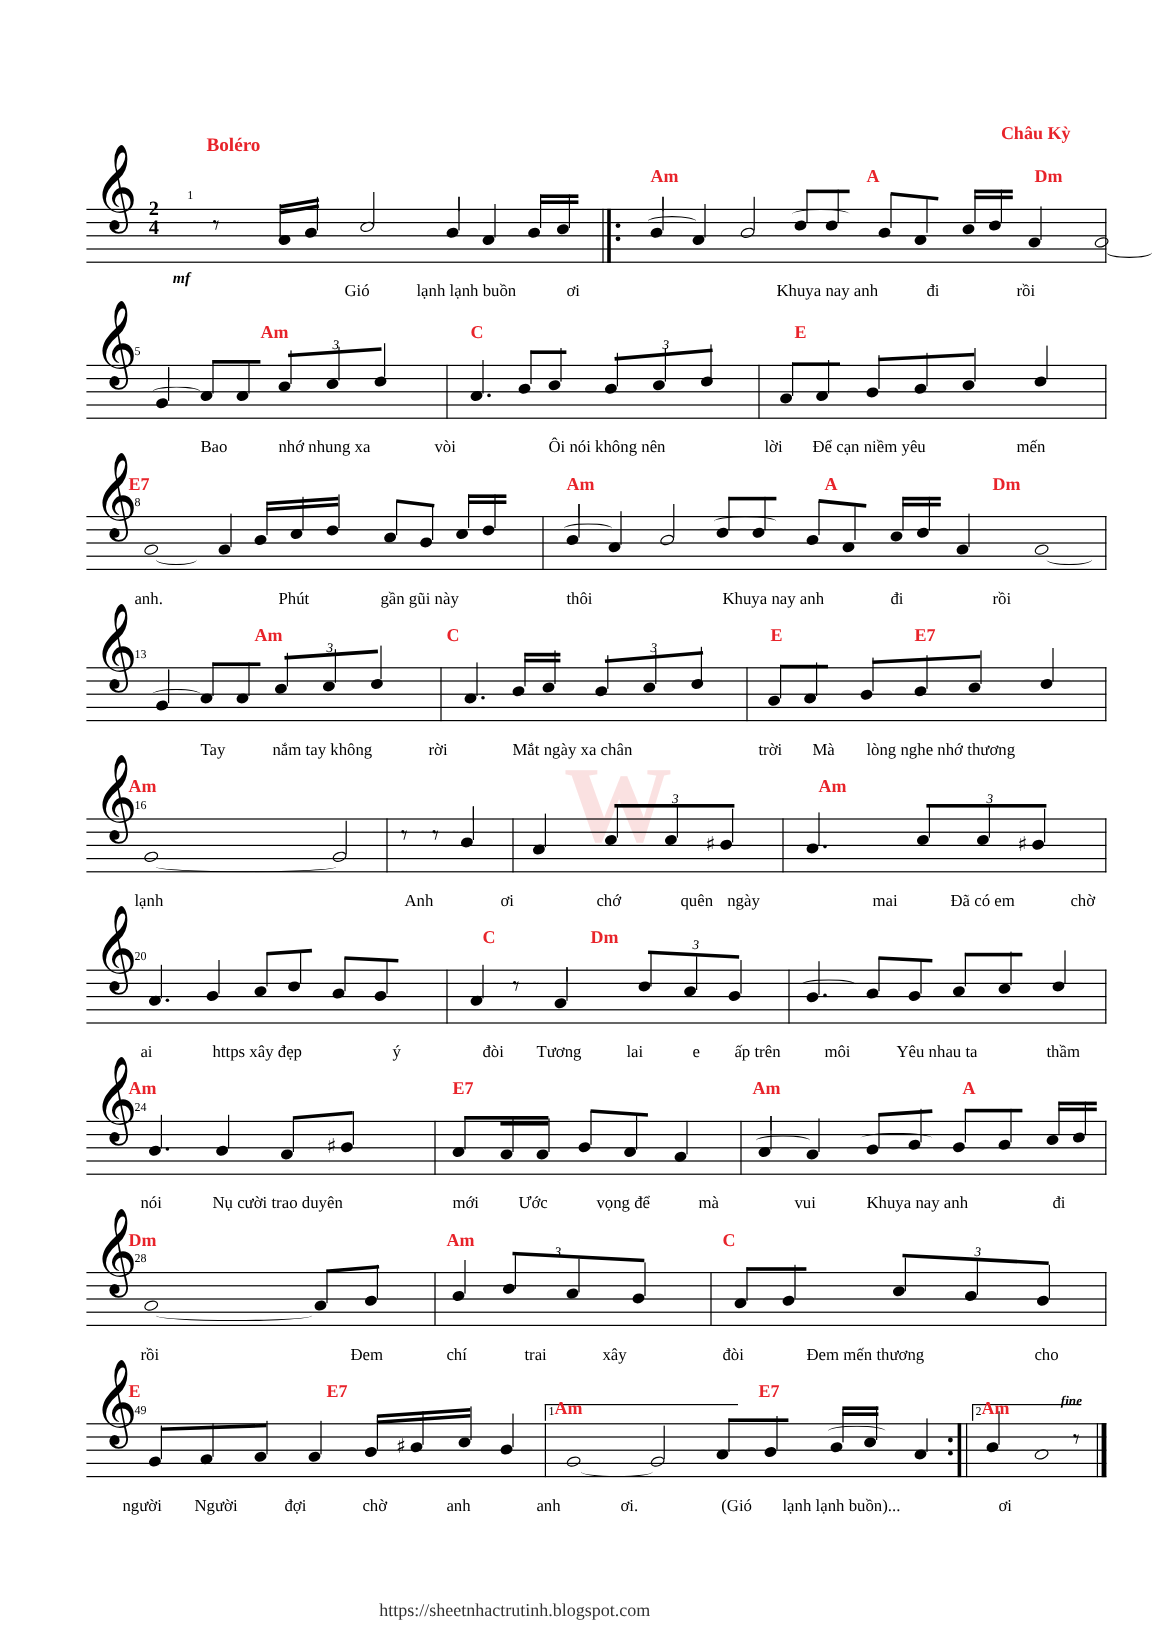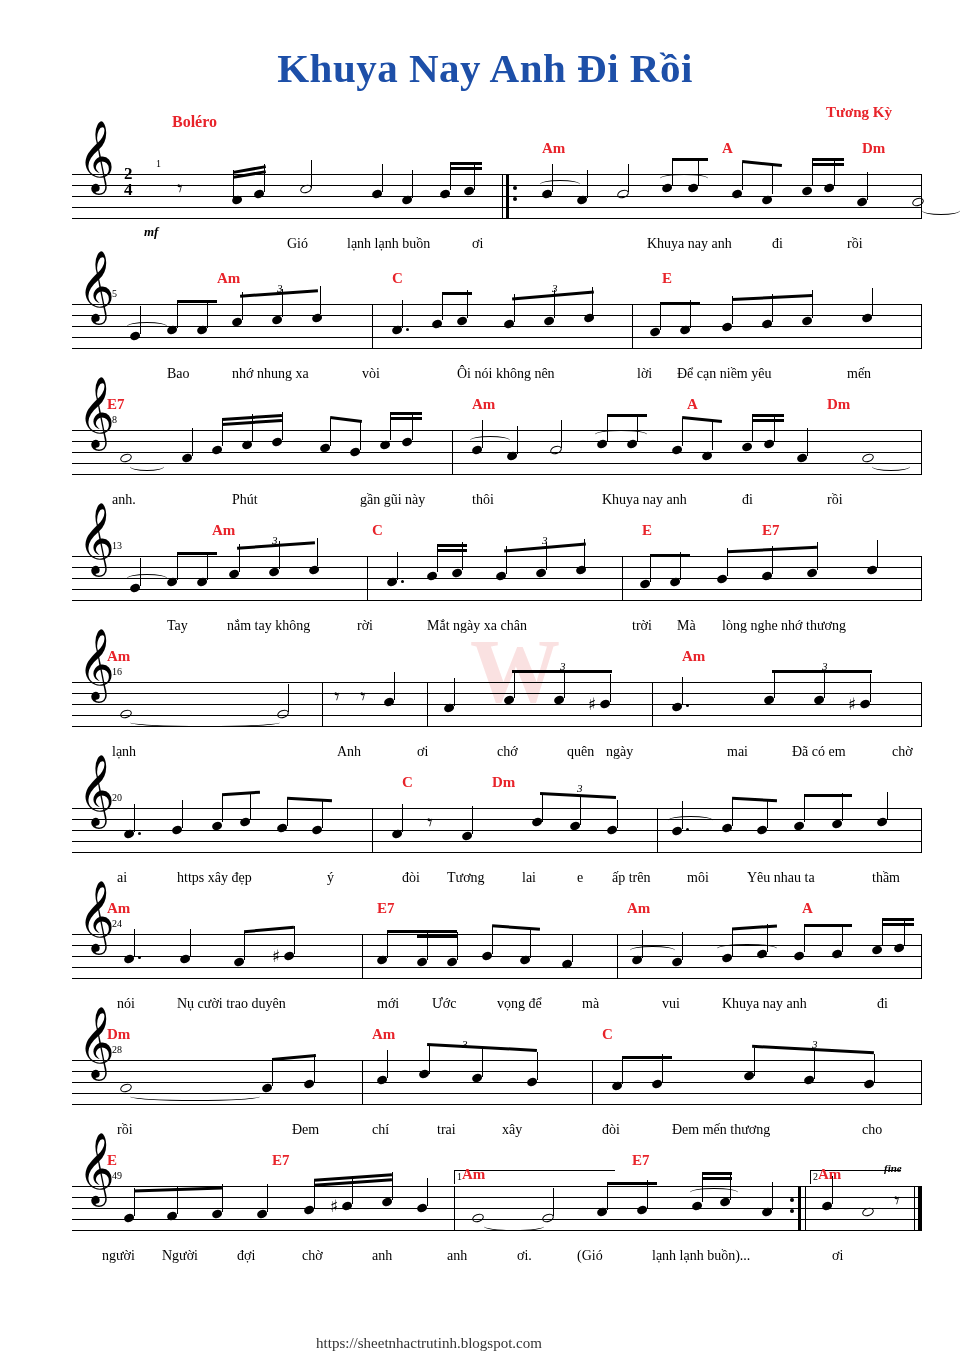--- a/index.html
+++ b/index.html
@@ -255,23 +255,22 @@
     font-size: 11px;
     font-style: italic;
     font-weight: bold;
   }
 </style>
 </head>
 <body>
 
 <div class="page">
 
-  <div class="title">Khuya Nay Anh Đi Rồi</div>
   <div class="tempo">Boléro</div>
-  <div class="composer">Tương Kỳ</div>
+  <div class="composer">Châu Kỳ</div>
   <div class="watermark">W</div>
 
   <div class="system" style="top:140px;">
     <div class="staff">
       <div class="line"></div>
       <div class="line"></div>
       <div class="line"></div>
       <div class="line"></div>
       <div class="line"></div>
     </div>
@@ -510,21 +509,21 @@
     <div class="tie" style="left:800px; top:66px; width:38px;"></div>
     <div class="barline" style="left:849px;"></div>
 
     <div class="chord" style="left:35px;">E7</div>
     <div class="chord" style="left:400px;">Am</div>
     <div class="chord" style="left:615px;">A</div>
     <div class="chord" style="left:755px;">Dm</div>
 
     <div class="lyric" style="left:40px;">anh.</div>
     <div class="lyric" style="left:160px;">Phút</div>
-    <div class="lyric" style="left:245px;margin-left:43px;">gần gũi này</div>
+    <div class="lyric" style="left:245px;">gần gũi này</div>
     <div class="lyric" style="left:400px;">thôi</div>
     <div class="lyric" style="left:530px;">Khuya nay anh</div>
     <div class="lyric" style="left:670px;">đi</div>
     <div class="lyric" style="left:755px;">rồi</div>
   </div>
 
   <div class="system" style="top:522px;">
     <div class="staff">
       <div class="line"></div>
       <div class="line"></div>
@@ -989,19 +988,19 @@
     <div class="chord" style="left:560px;">E7</div>
     <div class="chord" style="left:746px; top:14px;">Am</div>
 
     <div class="lyric" style="left:30px;">người</div>
     <div class="lyric" style="left:90px;">Người</div>
     <div class="lyric" style="left:165px;">đợi</div>
     <div class="lyric" style="left:230px;">chờ</div>
     <div class="lyric" style="left:300px;">anh</div>
     <div class="lyric" style="left:375px;">anh</div>
     <div class="lyric" style="left:445px;">ơi.</div>
-    <div class="lyric" style="left:505px;text-align:right;">(Gió</div>
+    <div class="lyric" style="left:529px;text-align:right;">(Gió</div>
     <div class="lyric" style="left:580px;">lạnh lạnh buồn)...</div>
     <div class="lyric" style="left:760px;">ơi</div>
   </div>
 
   <div class="footer-url">https://sheetnhactrutinh.blogspot.com</div>
 </div>
 
 </body></html>

